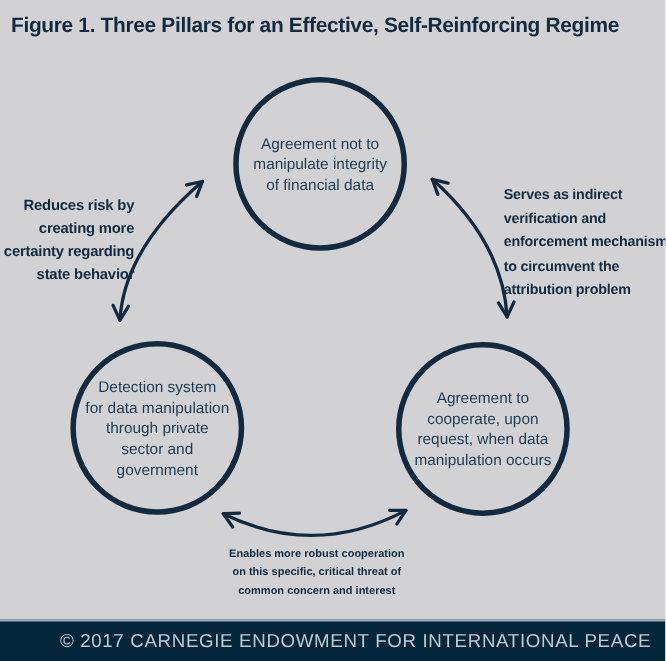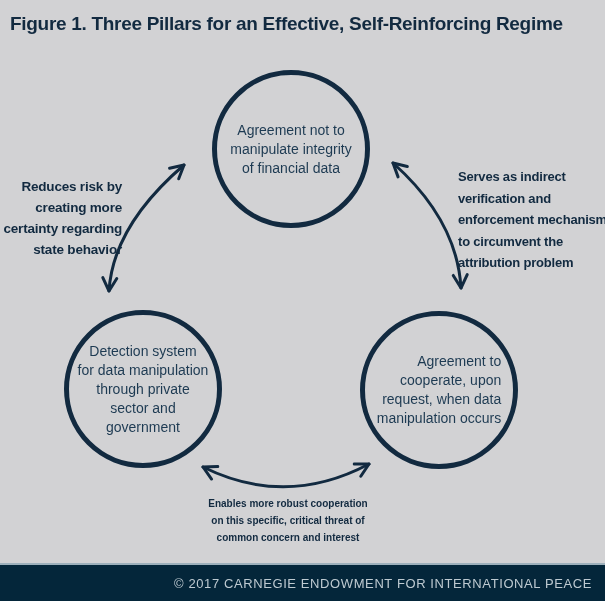--- a/index.html
+++ b/index.html
@@ -47,21 +47,21 @@
     height: 158px;
     border: 5px solid var(--navy);
     border-radius: 50%;
     display: flex;
     align-items: center;
     justify-content: center;
     text-align: center;
   }
   .node-top { left: 212px; top: 70px; }
   .node-bl  { left: 64px;  top: 310px; }
-  .node-br  { left: 360px; top: 311px; text-align: right; }
+  .node-br  { left: 360px; top: 311px; }
   .node .node-label {
     font-size: 14px;
     line-height: 19px;
     color: var(--node-text);
     white-space: pre-line;
   }
   .edge-label {
     position: absolute;
     font-weight: bold;
     color: var(--navy);
@@ -98,21 +98,21 @@
     height: 38px;
     background: var(--footer-bg);
     border-top: 2px solid var(--footer-border);
     display: flex;
     align-items: center;
     justify-content: flex-end;
     padding-right: 13px;
   }
   .footer .copyright {
     color: var(--footer-text);
-    font-size: 13px;
+    font-size: 17px;
     letter-spacing: 0.6px;
     white-space: pre;
   }
 </style>
 </head>
 <body>
 
 <div class="canvas">
 
   <div class="figure-title">Figure 1. Three Pillars for an Effective, Self-Reinforcing Regime</div>

